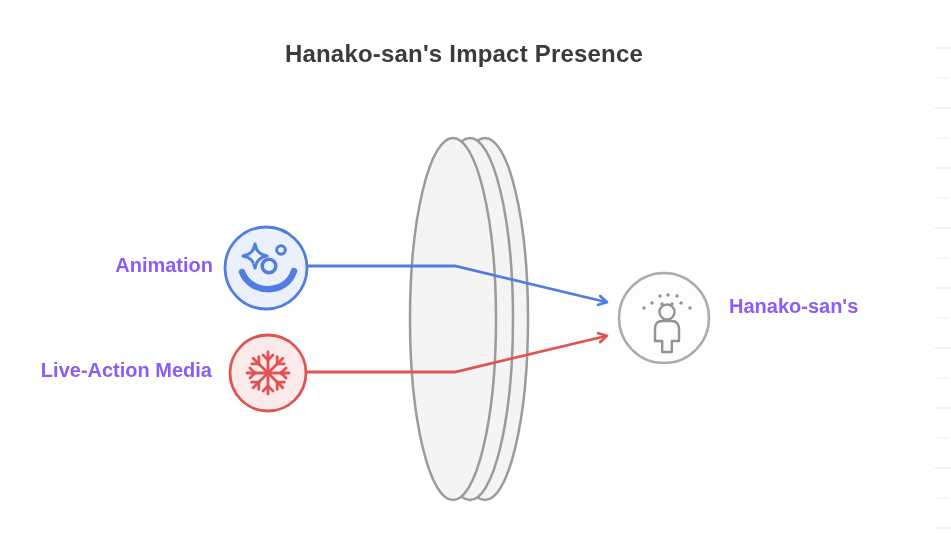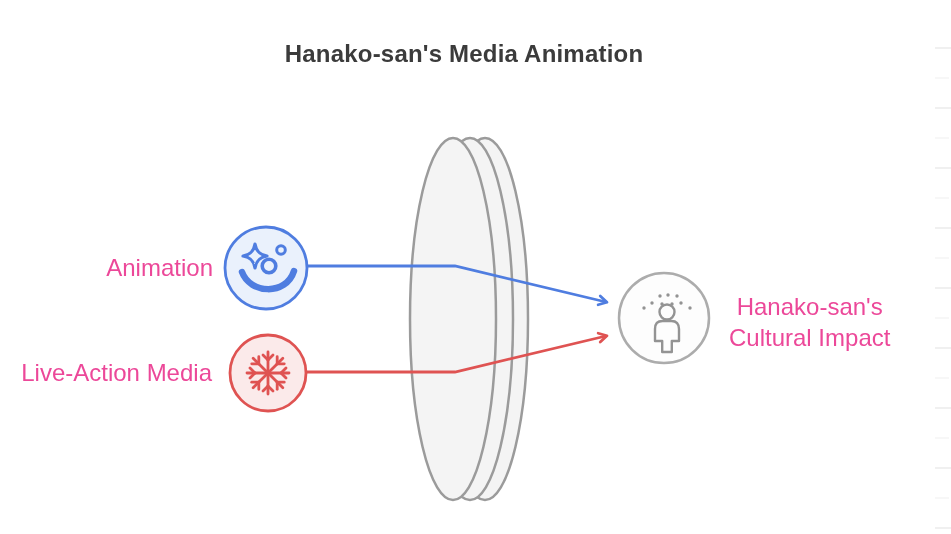--- a/index.html
+++ b/index.html
@@ -26,34 +26,35 @@
     color: #3b3b3b;
     letter-spacing: 0.2px;
   }
   .diagram-svg {
     position: absolute;
     top: 0;
     left: 0;
   }
   .node-label {
     position: absolute;
-    font-size: 24px;
-    color: #ec4899;
+    font-size: 20px;
+    color: #8b5cf6;
     white-space: nowrap;
+    font-weight: bold;
   }
   .label-animation   { top: 254px; right: 738px; text-align: right; }
   .label-live-action { top: 359px; right: 739px; text-align: right; }
   .label-impact      { top: 291px; left: 729px; line-height: 31px; text-align: center; }
 </style>
 </head>
 <body>
 
 <div class="canvas">
 
-  <div class="title">Hanako-san's Media Animation</div>
+  <div class="title">Hanako-san's Impact Presence</div>
 
   <svg class="diagram-svg" width="951" height="534" viewBox="0 0 951 534">
 
     <defs>
       <marker id="arrow-blue" viewBox="0 0 14 14" refX="10" refY="7" markerWidth="14" markerHeight="14" orient="auto" markerUnits="userSpaceOnUse">
         <path d="M3,2.5 L11,7 L3,11.5" fill="none" stroke-width="2.8" stroke-linecap="round" stroke-linejoin="round" stroke="#4F7DE0"></path>
       </marker>
       <marker id="arrow-red" viewBox="0 0 14 14" refX="10" refY="7" markerWidth="14" markerHeight="14" orient="auto" markerUnits="userSpaceOnUse">
         <path d="M3,2.5 L11,7 L3,11.5" fill="none" stroke-width="2.8" stroke-linecap="round" stroke-linejoin="round" stroke="#DF5352"></path>
       </marker>
@@ -163,16 +164,15 @@
       </g>
     </g>
   </svg>
 
   <div class="node-label label-animation">Animation</div>
 
   <div class="node-label label-live-action">Live-Action Media</div>
 
   <div class="node-label label-impact">
     <div>Hanako-san's</div>
-    <div>Cultural Impact</div>
   </div>
 
 </div>
 
 </body></html>

